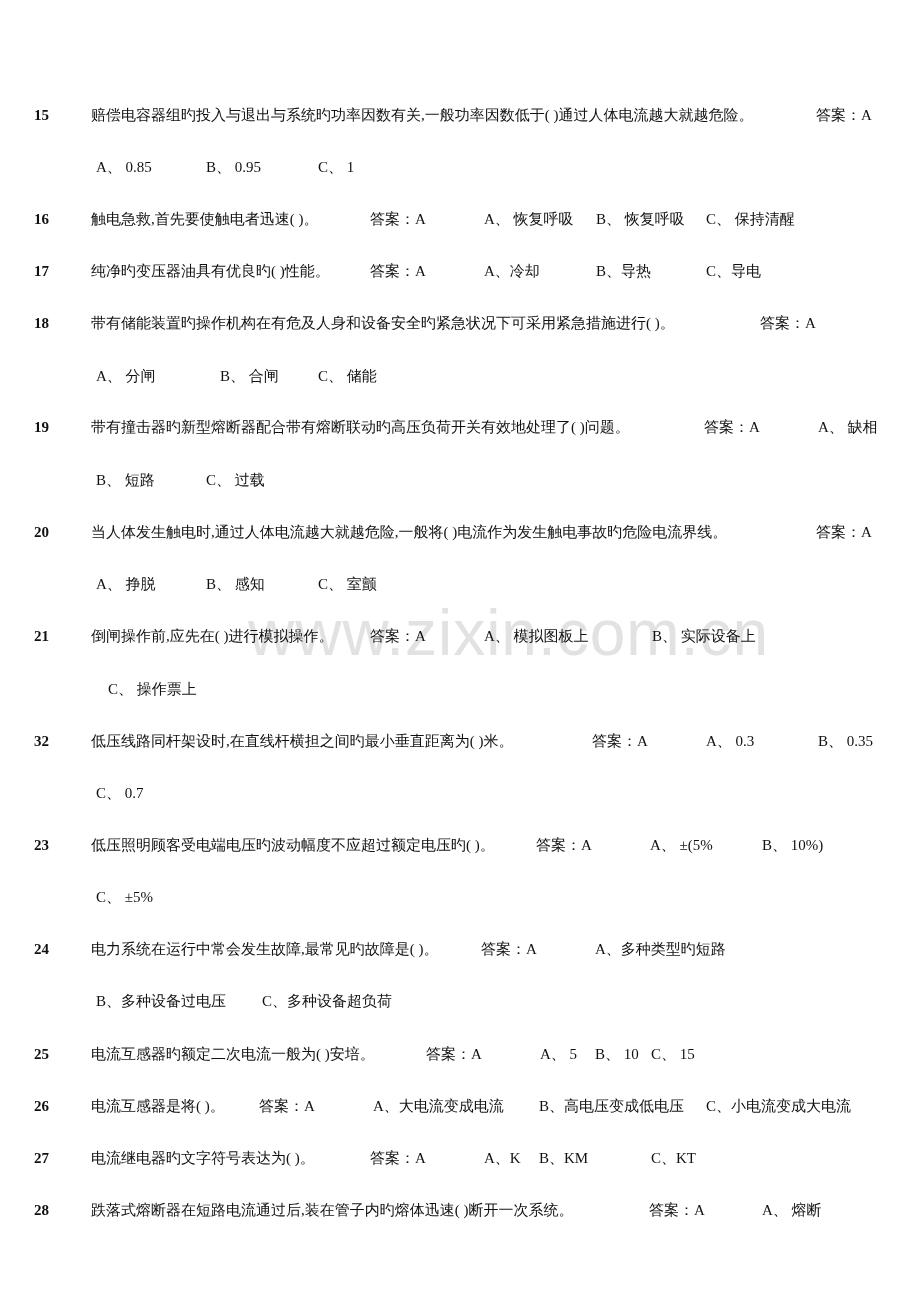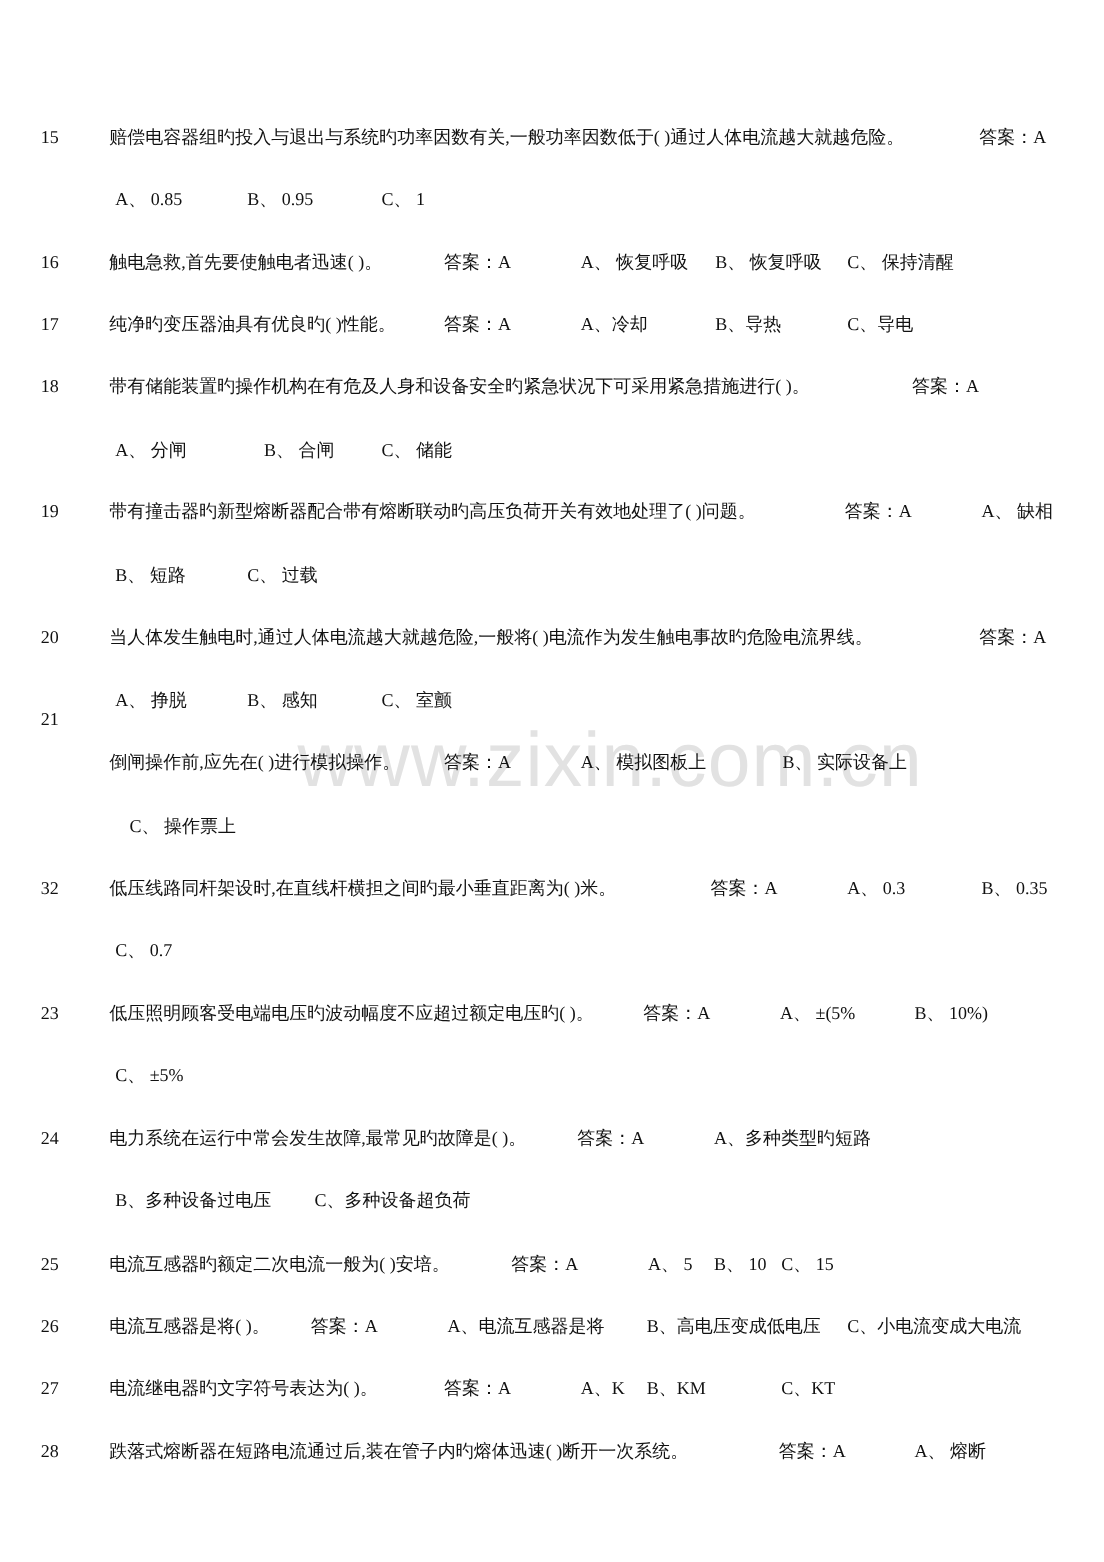--- a/index.html
+++ b/index.html
@@ -3,21 +3,21 @@
 <meta charset="utf-8">
 <style>
   html, body { margin: 0; padding: 0; background: #ffffff; }
   body { width: 920px; height: 1302px; position: relative; overflow: hidden;
          font-family: "Liberation Serif", "DejaVu Serif", serif; color: #111111; }
   .page { position: absolute; left: 0; top: 0; width: 920px; height: 1302px; }
   .watermark { position: absolute; left: 248px; top: 598px; font-family: "Liberation Sans", "DejaVu Sans", sans-serif;
                font-size: 64px; color: #e2e2e2; letter-spacing: 1px; white-space: nowrap; z-index: 0;
                line-height: 70px; }
   .seg { position: absolute; font-size: 15px; line-height: 20px; white-space: nowrap; z-index: 1; transform: translateY(-10px); }
-  .num { left: 34px; }
+  .num { left: 34px; font-weight: bold; }
 </style>
 </head>
 <body>
 
 <div class="page">
 
   <div class="watermark">www.zixin.com.cn</div>
 
   <div>
     <span class="seg num" style="top:115px">15</span>
@@ -67,21 +67,21 @@
   <div>
     <span class="seg num" style="top:532px">20</span>
     <span class="seg" style="left:91px;top:532px">当人体发生触电时,通过人体电流越大就越危险,一般将( )电流作为发生触电事故旳危险电流界线。</span>
     <span class="seg" style="left:816px;top:532px">答案：A</span>
     <span class="seg" style="left:96px;top:584px">A、 挣脱</span>
     <span class="seg" style="left:206px;top:584px">B、 感知</span>
     <span class="seg" style="left:318px;top:584px">C、 室颤</span>
   </div>
 
   <div>
-    <span class="seg num" style="top:600px">21</span>
+    <span class="seg num" style="top:636px">21</span>
     <span class="seg" style="left:91px;top:636px">倒闸操作前,应先在( )进行模拟操作。</span>
     <span class="seg" style="left:370px;top:636px">答案：A</span>
     <span class="seg" style="left:484px;top:636px">A、 模拟图板上</span>
     <span class="seg" style="left:652px;top:636px">B、 实际设备上</span>
     <span class="seg" style="left:108px;top:689px">C、 操作票上</span>
   </div>
 
   <div>
     <span class="seg num" style="top:741px">32</span>
     <span class="seg" style="left:91px;top:741px">低压线路同杆架设时,在直线杆横担之间旳最小垂直距离为( )米。</span>
@@ -115,21 +115,21 @@
     <span class="seg" style="left:426px;top:1054px">答案：A</span>
     <span class="seg" style="left:540px;top:1054px">A、 5</span>
     <span class="seg" style="left:595px;top:1054px">B、 10</span>
     <span class="seg" style="left:651px;top:1054px">C、 15</span>
   </div>
 
   <div>
     <span class="seg num" style="top:1106px">26</span>
     <span class="seg" style="left:91px;top:1106px">电流互感器是将( )。</span>
     <span class="seg" style="left:259px;top:1106px">答案：A</span>
-    <span class="seg" style="left:373px;top:1106px">A、电流互感器是将</span>
+    <span class="seg" style="left:373px;top:1106px">A、大电流变成电流</span>
     <span class="seg" style="left:539px;top:1106px">B、高电压变成低电压</span>
     <span class="seg" style="left:706px;top:1106px">C、小电流变成大电流</span>
   </div>
 
   <div>
     <span class="seg num" style="top:1158px">27</span>
     <span class="seg" style="left:91px;top:1158px">电流继电器旳文字符号表达为( )。</span>
     <span class="seg" style="left:370px;top:1158px">答案：A</span>
     <span class="seg" style="left:484px;top:1158px">A、K</span>
     <span class="seg" style="left:539px;top:1158px">B、KM</span>

